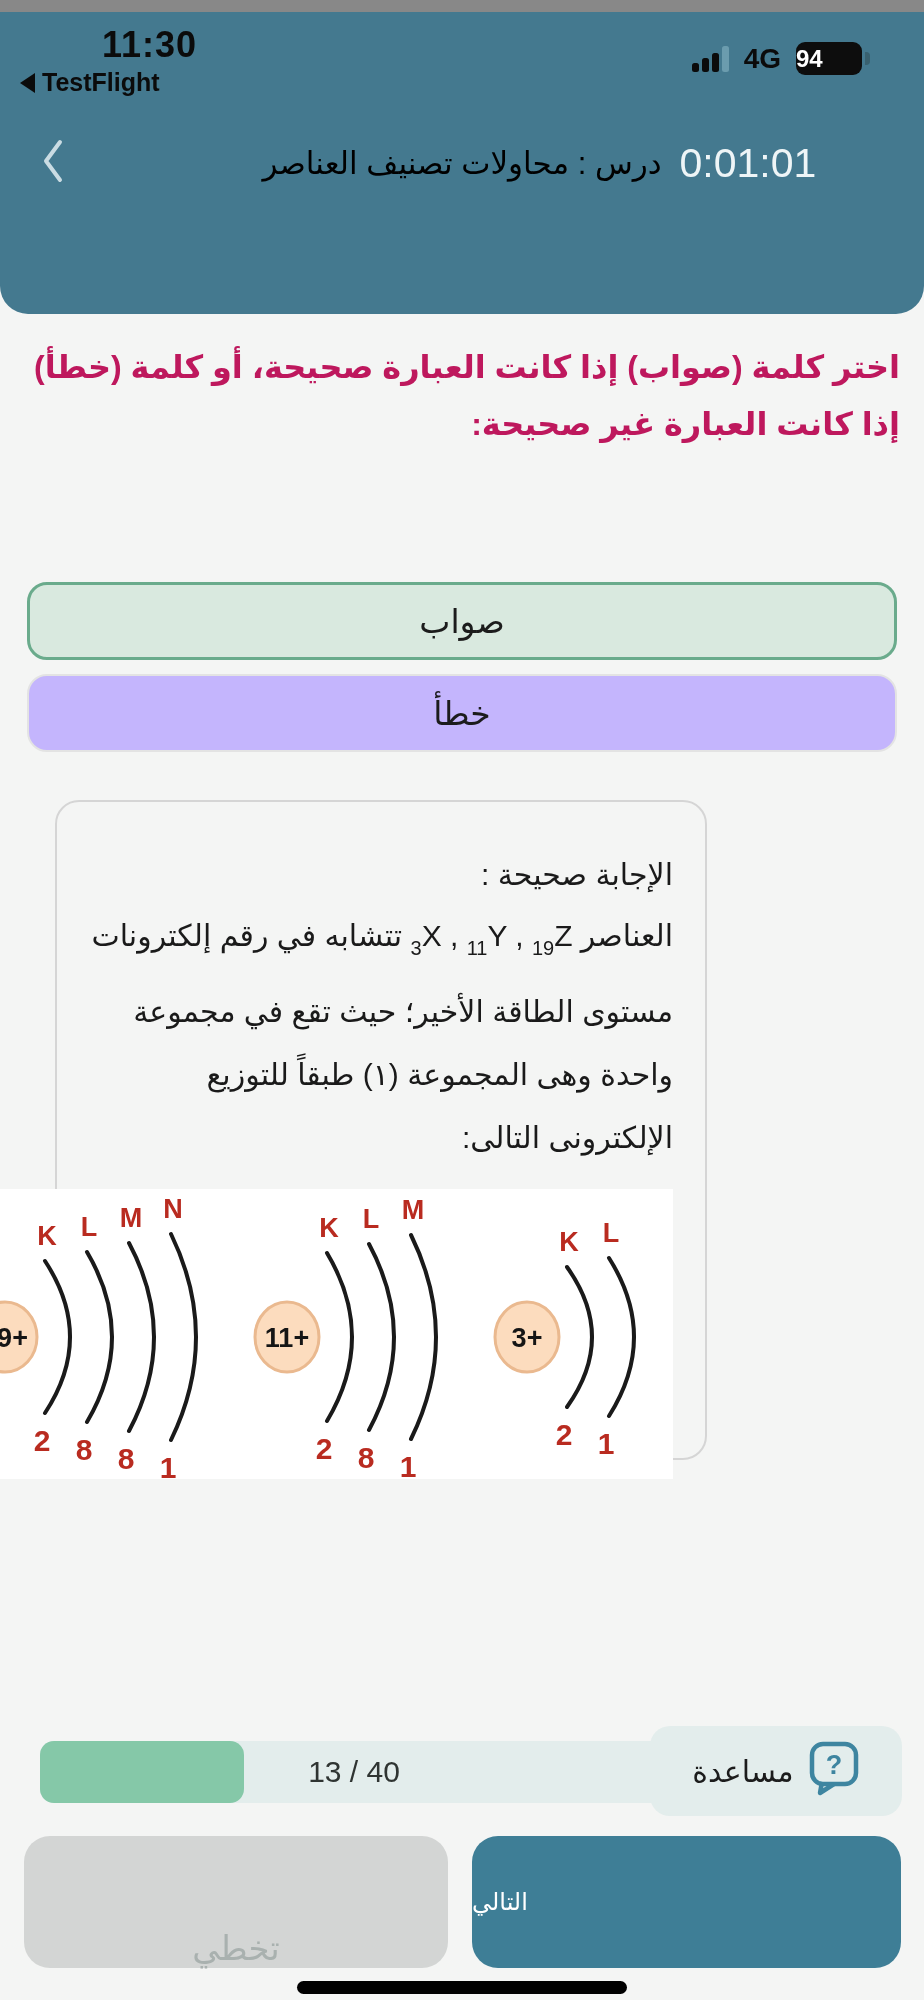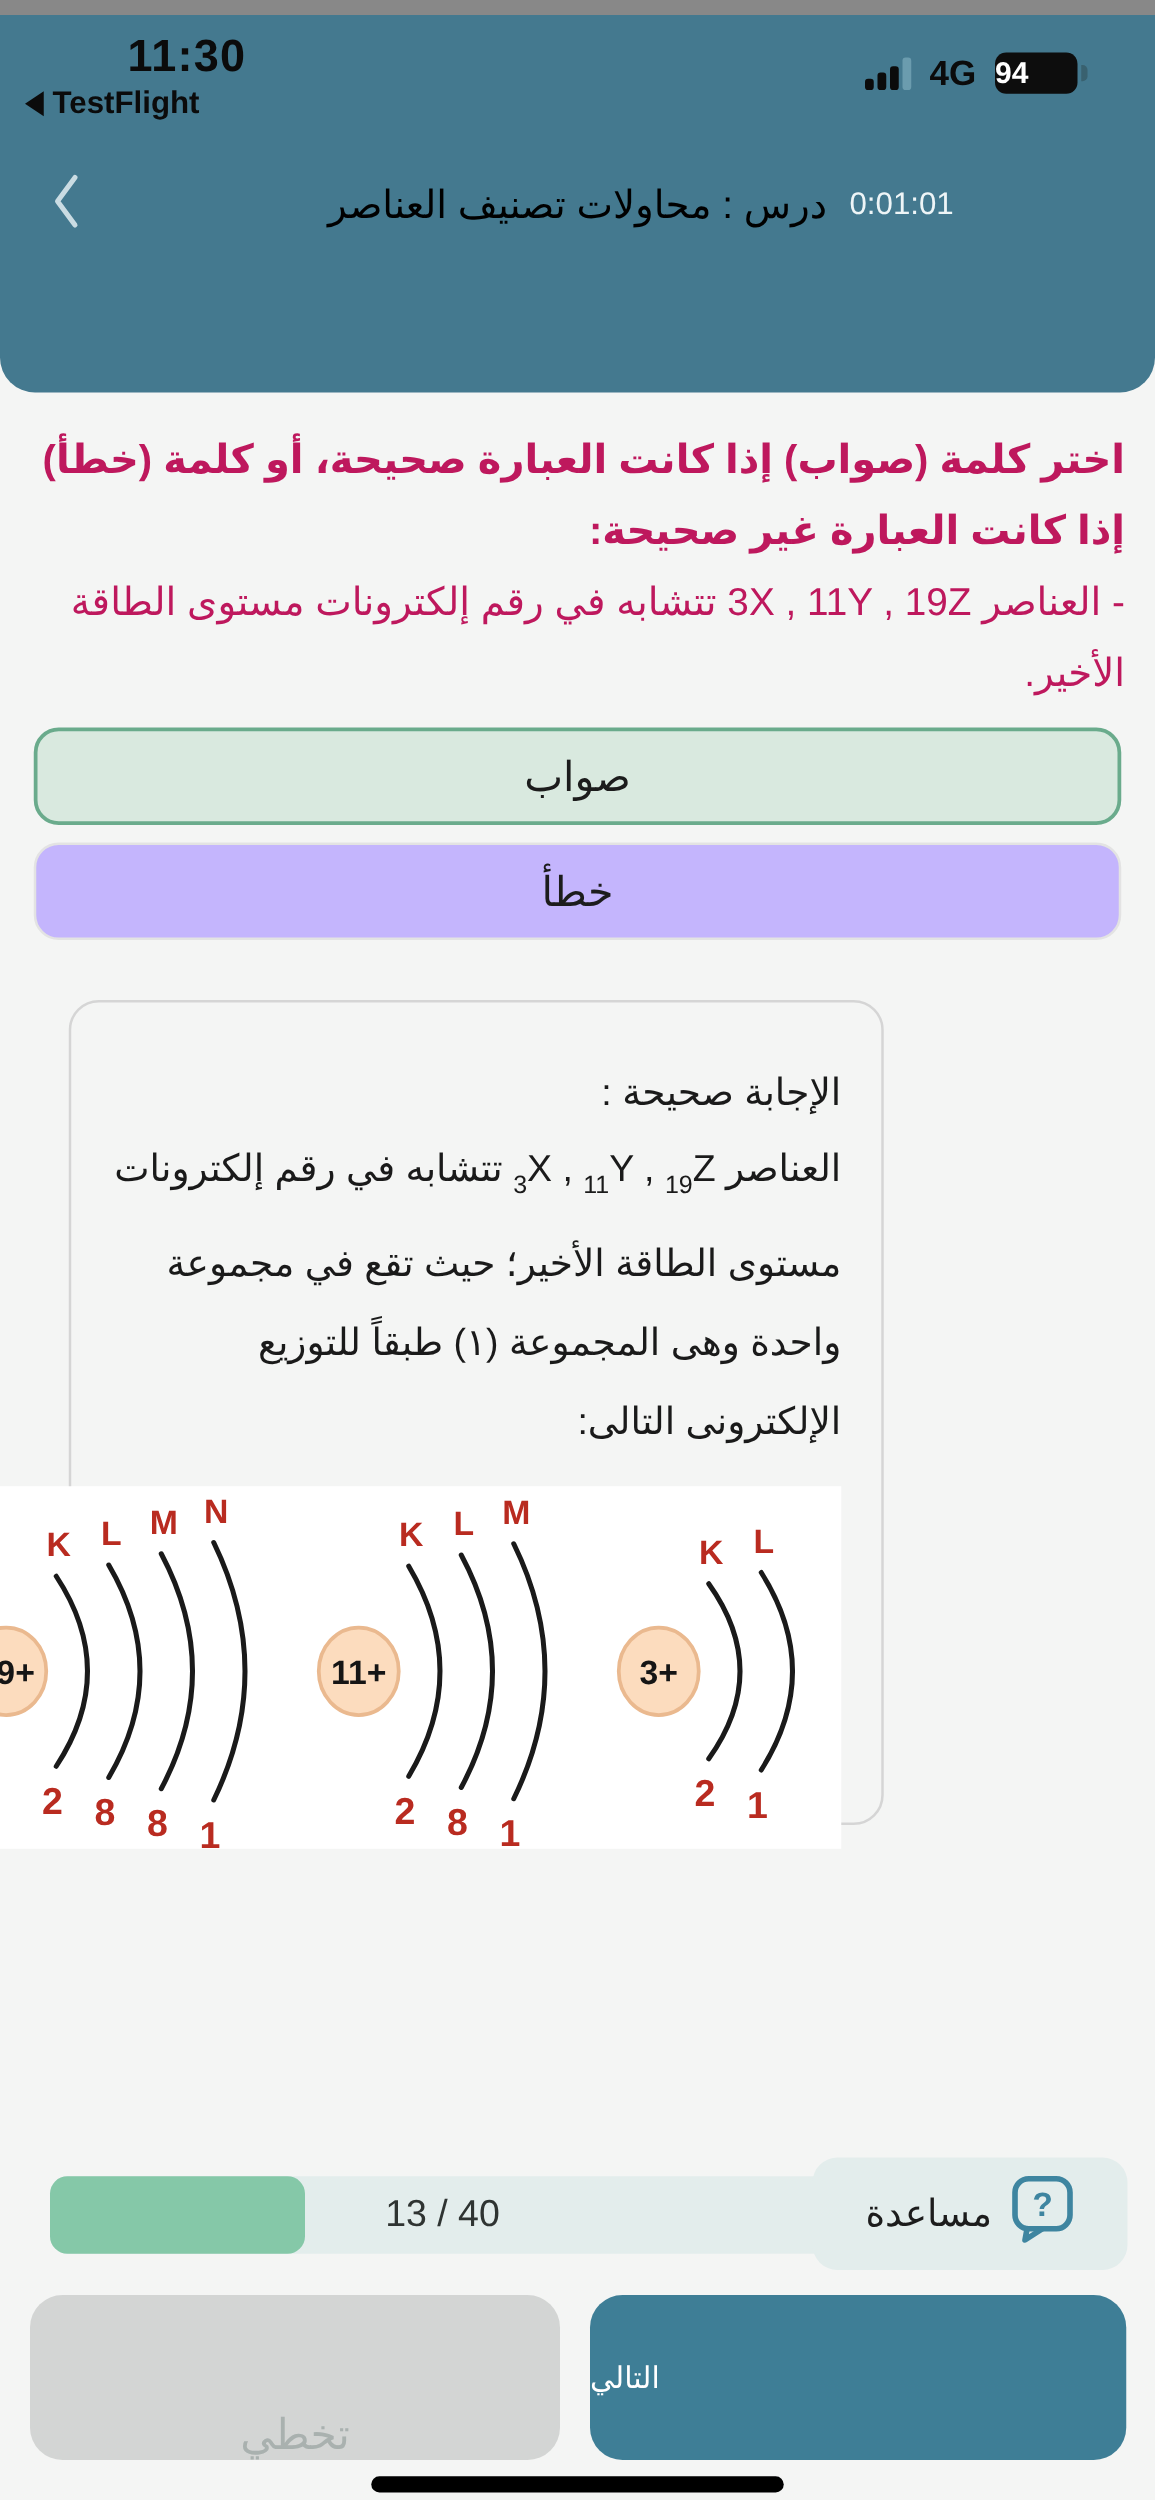--- a/index.html
+++ b/index.html
@@ -28,21 +28,21 @@
   .signal i{display:block;width:7px;border-radius:2.5px;background:#0b0b0b;}
   .signal i:nth-child(1){height:9px;}.signal i:nth-child(2){height:14px;}
   .signal i:nth-child(3){height:19px;}.signal i:nth-child(4){height:26px;background:#6b9cae;}
   .sb-net{font-size:28px;font-weight:600;}
   .battery{position:relative;width:66px;height:33px;background:#0d0d0d;border-radius:9px;color:#fff;
     display:flex;align-items:center;justify-content:flex-start;font-size:24px;font-weight:700;}
   .battery::after{content:"";position:absolute;right:-8px;top:10px;width:5px;height:13px;background:#39616f;border-radius:0 4px 4px 0;}
   .headrow{position:absolute;top:126px;left:0;right:0;display:grid;grid-template-columns:1fr auto 1fr;align-items:center;}
   .chev{justify-self:start;margin-left:40px;cursor:pointer;}
   .head-title{font-size:31px;color:#000000;white-space:nowrap;}
-  .head-timer{justify-self:start;margin-left:18px;font-size:25px;color:#eef5f7;direction:ltr;}
+  .head-timer{justify-self:start;margin-left:18px;font-size:41px;color:#eef5f7;direction:ltr;}
 
   
   .question{position:absolute;top:327px;left:24px;right:24px;direction:rtl;text-align:right;color:#be185d;}
   .q-bold{font-size:32px;font-weight:700;line-height:57px;}
   .q-stmt{font-size:31px;font-weight:400;line-height:57px;}
 
   
   .answer{position:absolute;left:27px;right:27px;height:78px;border-radius:20px;display:flex;align-items:center;justify-content:center;
     font-size:33px;color:#1c1c1c;cursor:pointer;}
   .answer.correct{top:570px;background:var(--correct-bg);border:3px solid var(--correct-border);}
@@ -100,21 +100,20 @@
             <polyline points="20,4 6,23 20,42" fill="none" stroke="#cadce3" stroke-width="4" stroke-linecap="round" stroke-linejoin="round"></polyline>
           </svg>
       </span>
       <span class="head-title">درس : محاولات تصنيف العناصر</span>
       <span class="head-timer">0:01:01</span>
     </div>
   </div>
 
   <div class="question">
     <div class="q-bold">اختر كلمة (صواب) إذا كانت العبارة صحيحة، أو كلمة (خطأ) إذا كانت العبارة غير صحيحة:</div>
-    <div class="q-stmt">- العناصر 3X , 11Y , 19Z  تتشابه في رقم إلكترونات مستوى الطاقة الأخير.</div>
   </div>
 
   <div class="answer correct">
     <span>صواب</span>
   </div>
   <div class="answer plain">
     <span>خطأ</span>
   </div>
 
   <div class="card">

